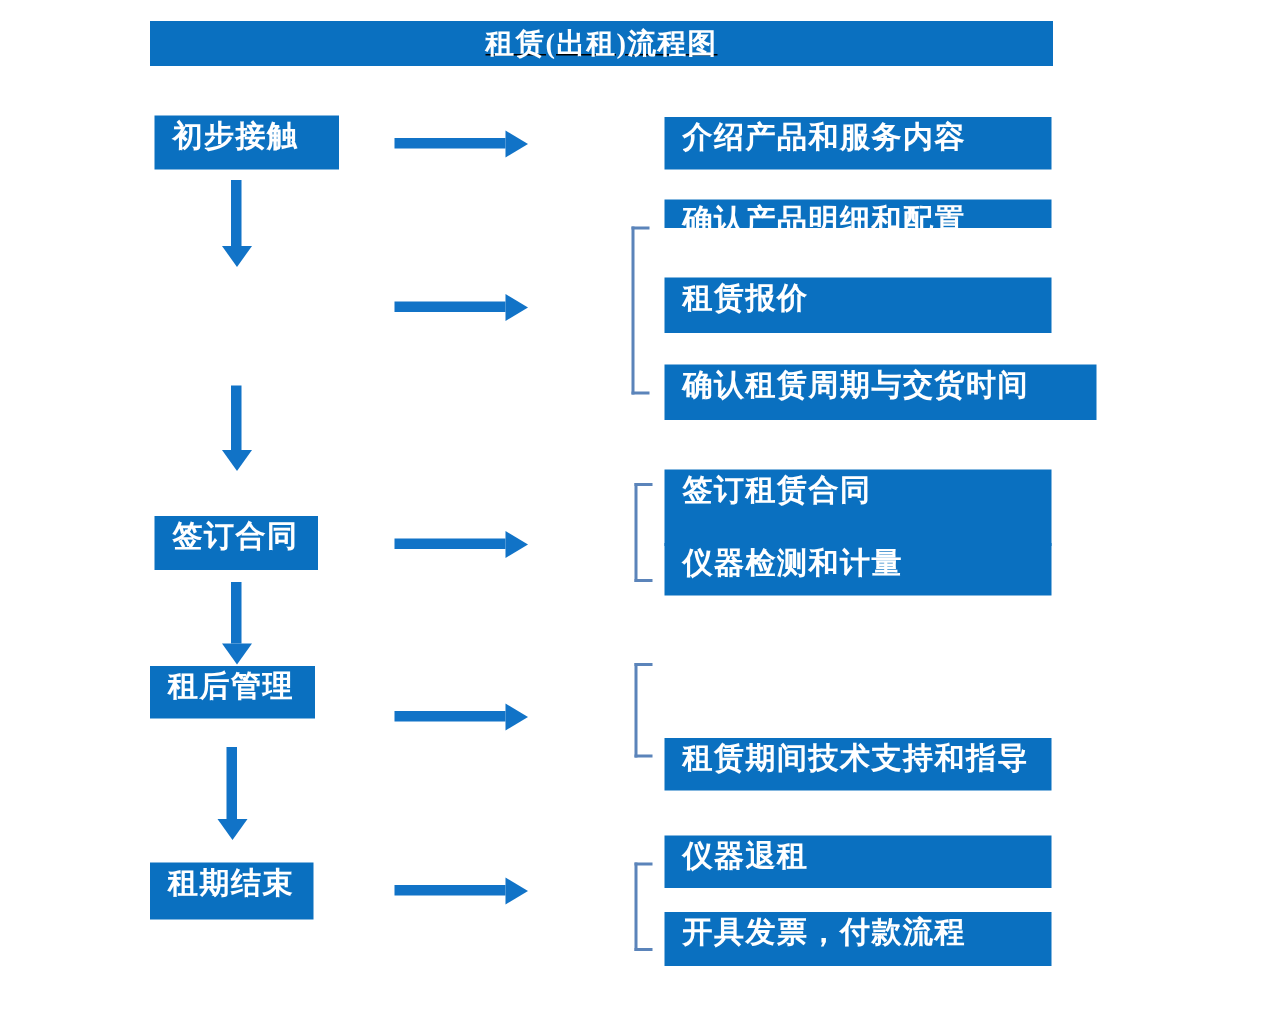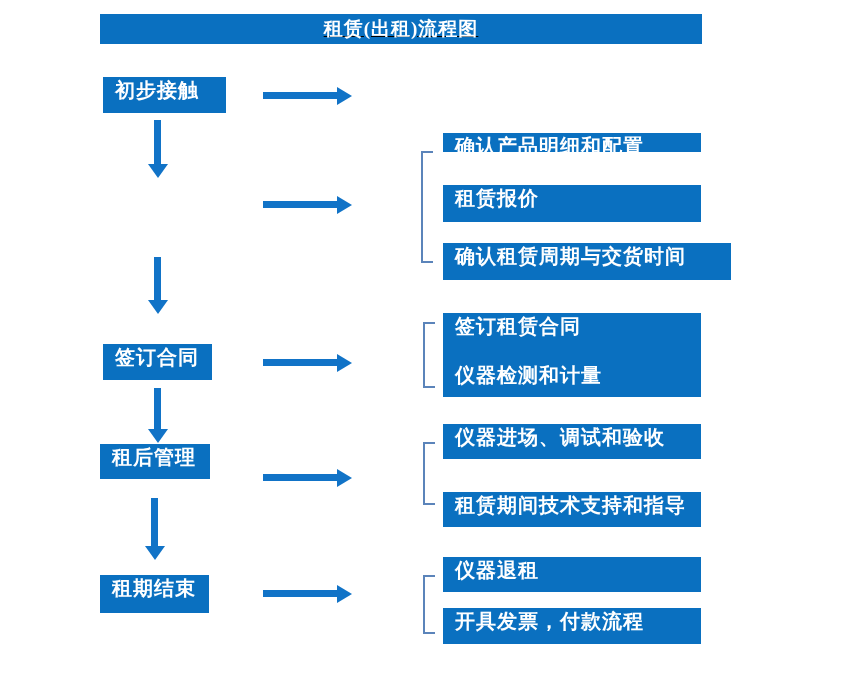--- a/index.html
+++ b/index.html
@@ -77,37 +77,37 @@
   <div class="box" style="left:103px;top:344px;width:109px;height:36px">
     <span>签订合同</span>
   </div>
   <div class="box" style="left:100px;top:444px;width:110px;height:35px">
     <span>租后管理</span>
   </div>
   <div class="box" style="left:100px;top:575px;width:109px;height:38px">
     <span>租期结束</span>
   </div>
 
+  <div class="box" style="left:443px;top:78px;width:258px;height:35px">
+    <span>介绍产品和服务内容</span>
+  </div>
   <div class="box" style="left:443px;top:133px;width:258px;height:19px">
     <span>确认产品明细和配置</span>
   </div>
   <div class="box" style="left:443px;top:185px;width:258px;height:37px">
     <span>租赁报价</span>
   </div>
   <div class="box" style="left:443px;top:243px;width:288px;height:37px">
     <span>确认租赁周期与交货时间</span>
   </div>
   <div class="box" style="left:443px;top:313px;width:258px;height:51px">
     <span>签订租赁合同</span>
   </div>
   <div class="box" style="left:443px;top:362px;width:258px;height:35px">
     <span>仪器检测和计量</span>
-  </div>
-  <div class="box" style="left:443px;top:424px;width:258px;height:35px">
-    <span>仪器进场、调试和验收</span>
   </div>
   <div class="box" style="left:443px;top:492px;width:258px;height:35px">
     <span>租赁期间技术支持和指导</span>
   </div>
   <div class="box" style="left:443px;top:557px;width:258px;height:35px">
     <span>仪器退租</span>
   </div>
   <div class="box" style="left:443px;top:608px;width:258px;height:36px">
     <span>开具发票，付款流程</span>
   </div>

